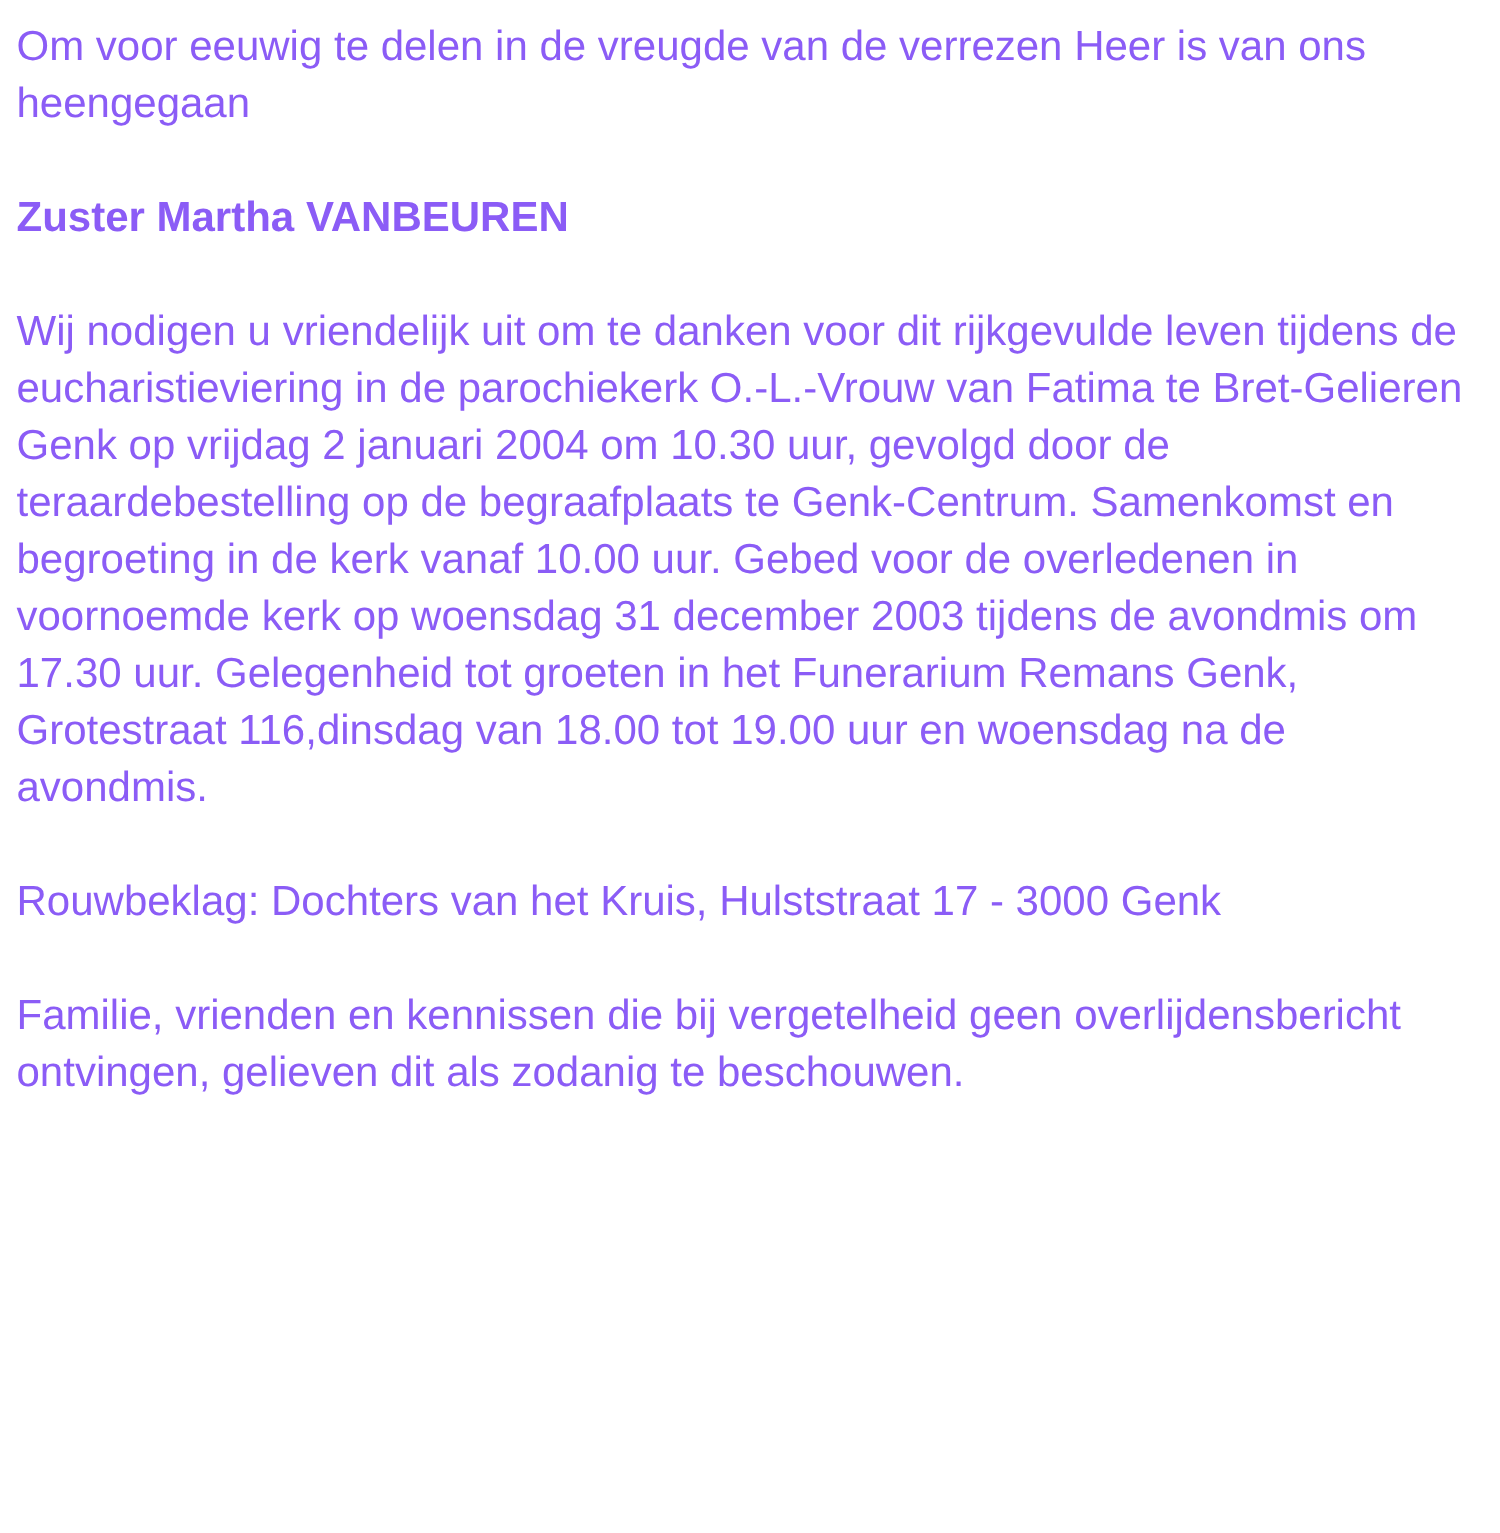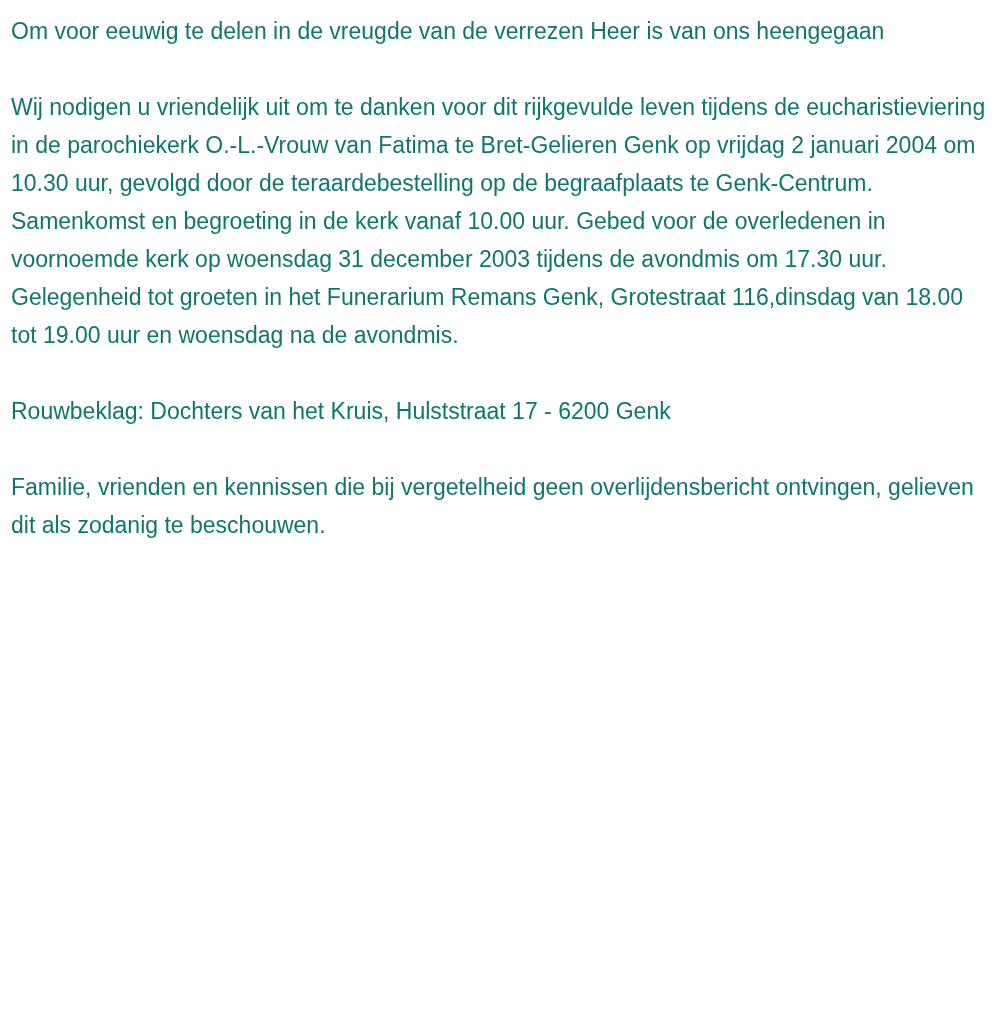--- a/index.html
+++ b/index.html
@@ -13,39 +13,40 @@
     font-family: "Liberation Sans", sans-serif;
     color: #1a1a1a;
     box-sizing: border-box;
     overflow: hidden;
   }
   .document {
     padding: 12px 14px 10px 11px;
   }
   .document p {
     margin: 0 0 38px 0;
-    font-size: 23px;
+    font-size: 28px;
     line-height: 38px;
     font-weight: 400;
-    color: #0f766e;
+    color: #8b5cf6;
   }
   .document p.bold {
     font-weight: 700;
   }
   .document p:last-child {
     margin-bottom: 0;
   }
 </style>
 </head>
 <body>
 
 <div class="document">
   <p>Om voor eeuwig te delen in de vreugde van de verrezen Heer is van ons heengegaan</p>
 
+  <p class="bold">Zuster Martha VANBEUREN</p>
 
 
 
   <p>Wij nodigen u vriendelijk uit om te danken voor dit rijkgevulde leven tijdens de eucharistieviering in de parochiekerk O.-L.-Vrouw van Fatima te Bret-Gelieren Genk op vrijdag 2 januari 2004 om 10.30 uur, gevolgd door de teraardebestelling op de begraafplaats te Genk-Centrum. Samenkomst en begroeting in de kerk vanaf 10.00 uur. Gebed voor de overledenen in voornoemde kerk op woensdag 31 december 2003 tijdens de avondmis om 17.30 uur. Gelegenheid tot groeten in het Funerarium Remans Genk, Grotestraat 116,dinsdag van 18.00 tot 19.00 uur en woensdag na de avondmis.</p>
 
-  <p>Rouwbeklag: Dochters van het Kruis, Hulststraat 17 - 6200 Genk</p>
+  <p>Rouwbeklag: Dochters van het Kruis, Hulststraat 17 - 3000 Genk</p>
 
   <p>Familie, vrienden en kennissen die bij vergetelheid geen overlijdensbericht ontvingen, gelieven dit als zodanig te beschouwen.</p>
 </div>
 
 </body></html>

